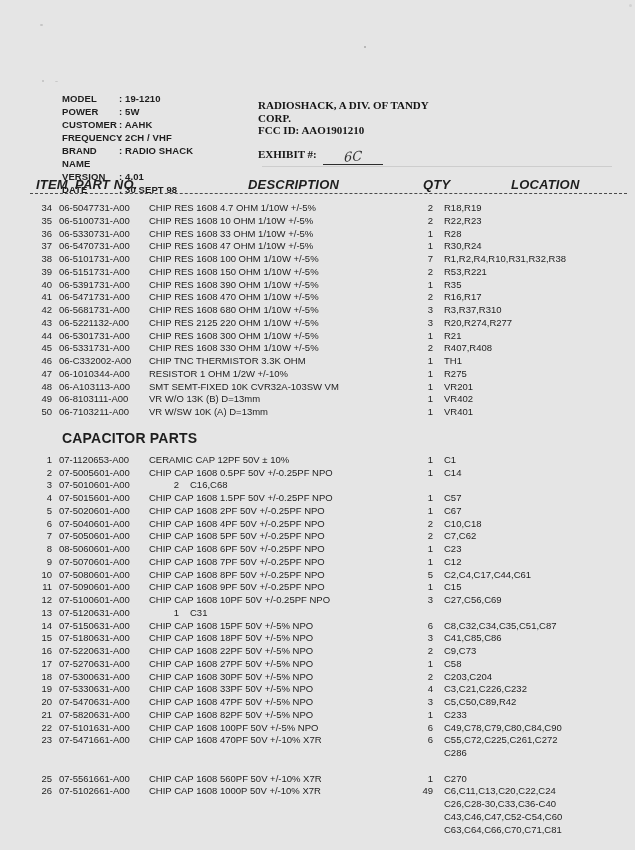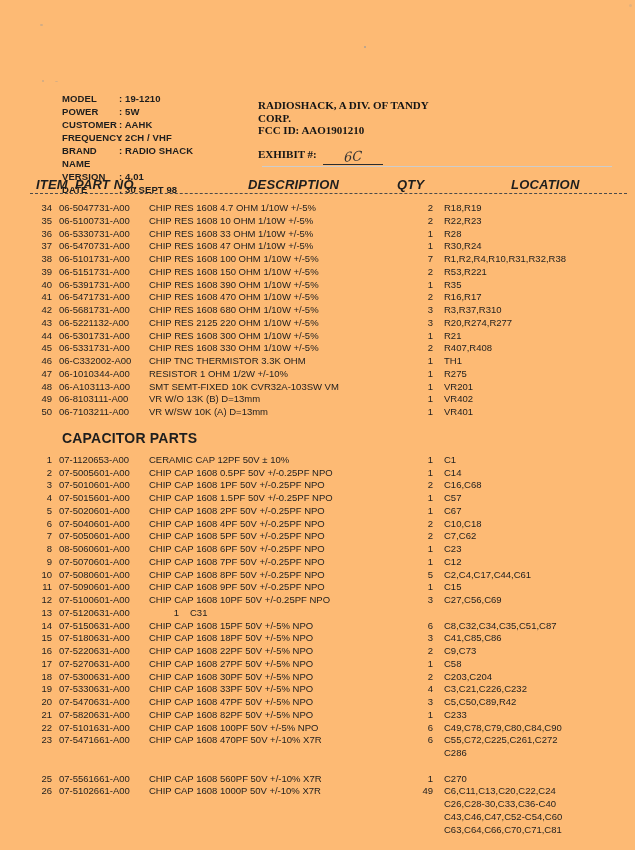--- a/index.html
+++ b/index.html
@@ -1,33 +1,33 @@
 <!DOCTYPE html>
 <html><head>
 <meta charset="utf-8">
 <style>
   html,body{margin:0;padding:0;background:#ffffff;}
   .page{
-    position:relative;width:635px;height:850px;background:#fdba74;overflow:hidden;
+    position:relative;width:635px;height:850px;background:#e5e5e5;overflow:hidden;
     font-family:"Liberation Sans",sans-serif;color:#1e1e1e;
   }
   
   .info{position:absolute;left:62px;top:92px;font-weight:bold;font-size:9.5px;line-height:13px;letter-spacing:.1px;}
   .info-row{display:flex;}
   .info-label{display:inline-block;width:57px;flex:none;}
   
   .company{position:absolute;left:258px;top:99px;font-family:"Liberation Serif",serif;font-weight:bold;font-size:11px;line-height:12.5px;color:#151515;}
   .exhibit-row{display:flex;align-items:flex-end;margin-top:9px;}
   .exhibit-line{display:inline-block;width:60px;border-bottom:1.5px solid #2c2c2c;text-align:center;margin-left:6px;transform:translateY(4px);}
   .handwriting{font-family:"DejaVu Serif",serif;font-style:italic;font-weight:normal;font-size:13px;display:inline-block;transform:rotate(-5deg) skewX(-6deg);color:#333;line-height:14px;}
   .scan-line{position:absolute;left:262px;top:166px;width:350px;height:1px;background:#cdcdcd;}
   
   .thead{position:absolute;left:30px;top:179px;width:597px;height:14px;border-bottom:1.4px dashed #4a4a4a;font-weight:bold;font-size:13px;letter-spacing:.2px;font-style:italic;}
   .thead span{position:absolute;bottom:1px;white-space:nowrap;}
-  .th-item{left:6px;}  .th-part{left:45px;}  .th-desc{left:218px;}  .th-qty{left:367px;text-align:right;}  .th-loc{left:481px;}
+  .th-item{left:6px;}  .th-part{left:45px;}  .th-desc{left:218px;}  .th-qty{left:393px;text-align:right;}  .th-loc{left:481px;}
   
   .tbody{position:absolute;left:30px;top:202px;width:600px;font-size:9.5px;}
   .trow{display:flex;align-items:flex-start;}
   .trow > div{line-height:12.75px;}
   .c-item{width:22px;text-align:right;flex:none;}
   .c-part{width:90px;margin-left:7px;flex:none;}
   .c-desc{width:254px;flex:none;}
   .c-qty{width:30px;text-align:right;flex:none;}
   .c-loc{margin-left:11px;flex:none;white-space:pre-line;}
   .section-title{font-weight:bold;font-size:14px;line-height:13px;margin:13px 0 9px 32px;letter-spacing:.2px;}
@@ -236,21 +236,20 @@
         <div class="trow">
           <div class="c-item">2</div>
           <div class="c-part">07-5005601-A00</div>
           <div class="c-desc">CHIP CAP 1608 0.5PF 50V +/-0.25PF NPO</div>
           <div class="c-qty">1</div>
           <div class="c-loc">C14</div>
         </div>
         <div class="trow">
           <div class="c-item">3</div>
           <div class="c-part">07-5010601-A00</div>
-          <div class="c-desc">CHIP CAP 1608 1PF 50V +/-0.25PF NPO</div>
           <div class="c-qty">2</div>
           <div class="c-loc">C16,C68</div>
         </div>
         <div class="trow">
           <div class="c-item">4</div>
           <div class="c-part">07-5015601-A00</div>
           <div class="c-desc">CHIP CAP 1608 1.5PF 50V +/-0.25PF NPO</div>
           <div class="c-qty">1</div>
           <div class="c-loc">C57</div>
         </div>

